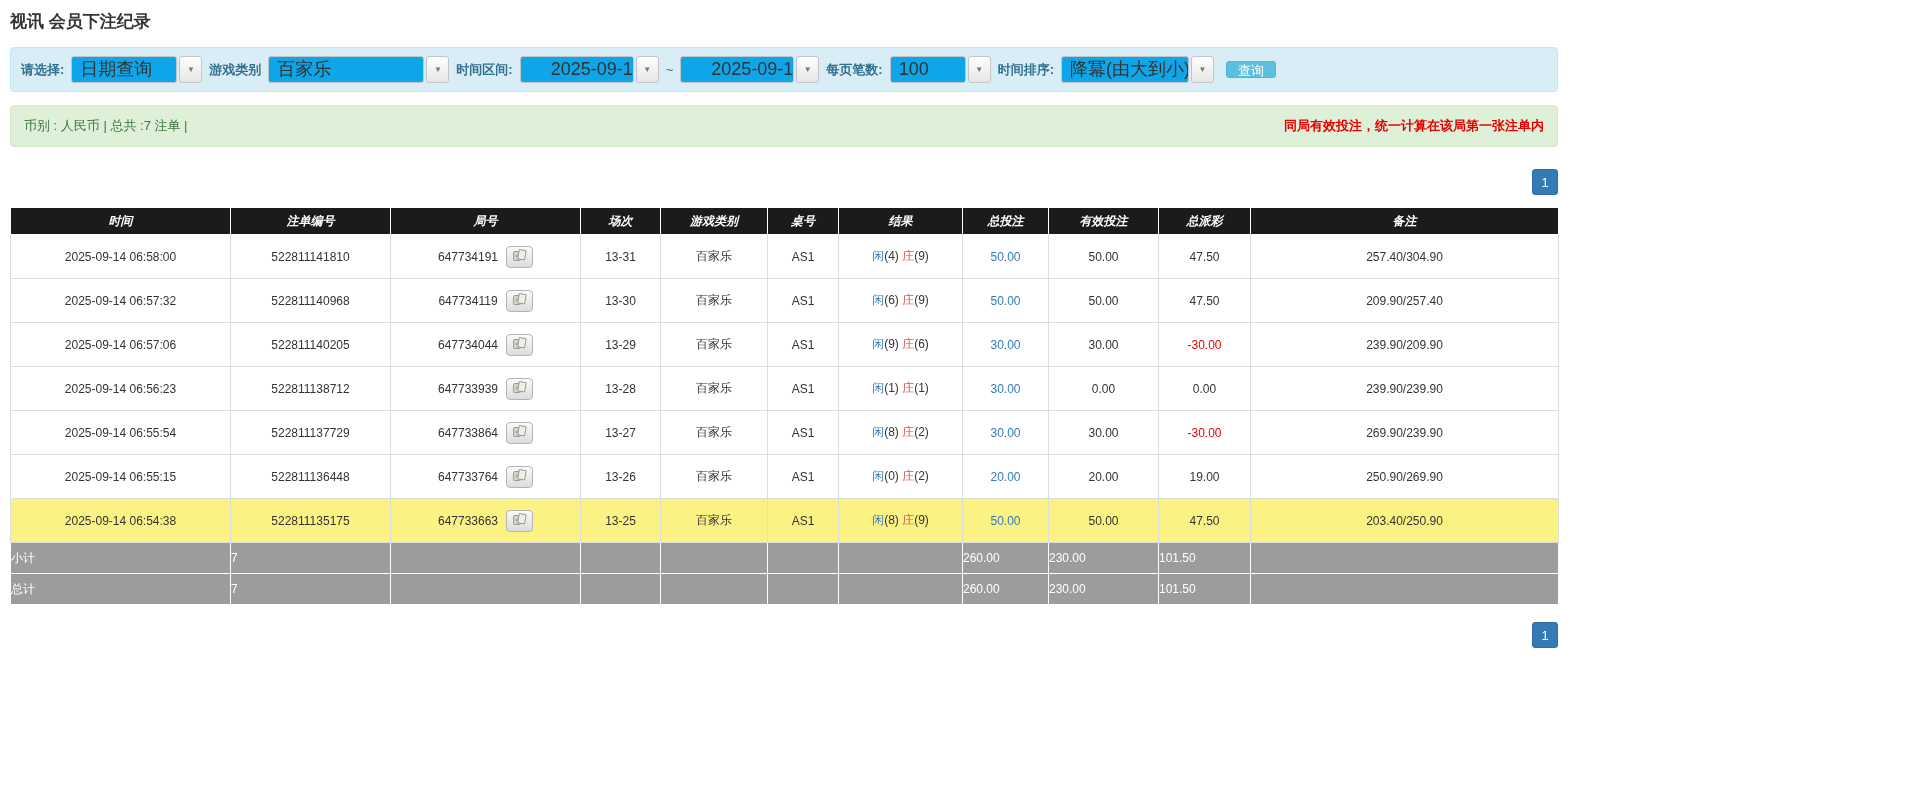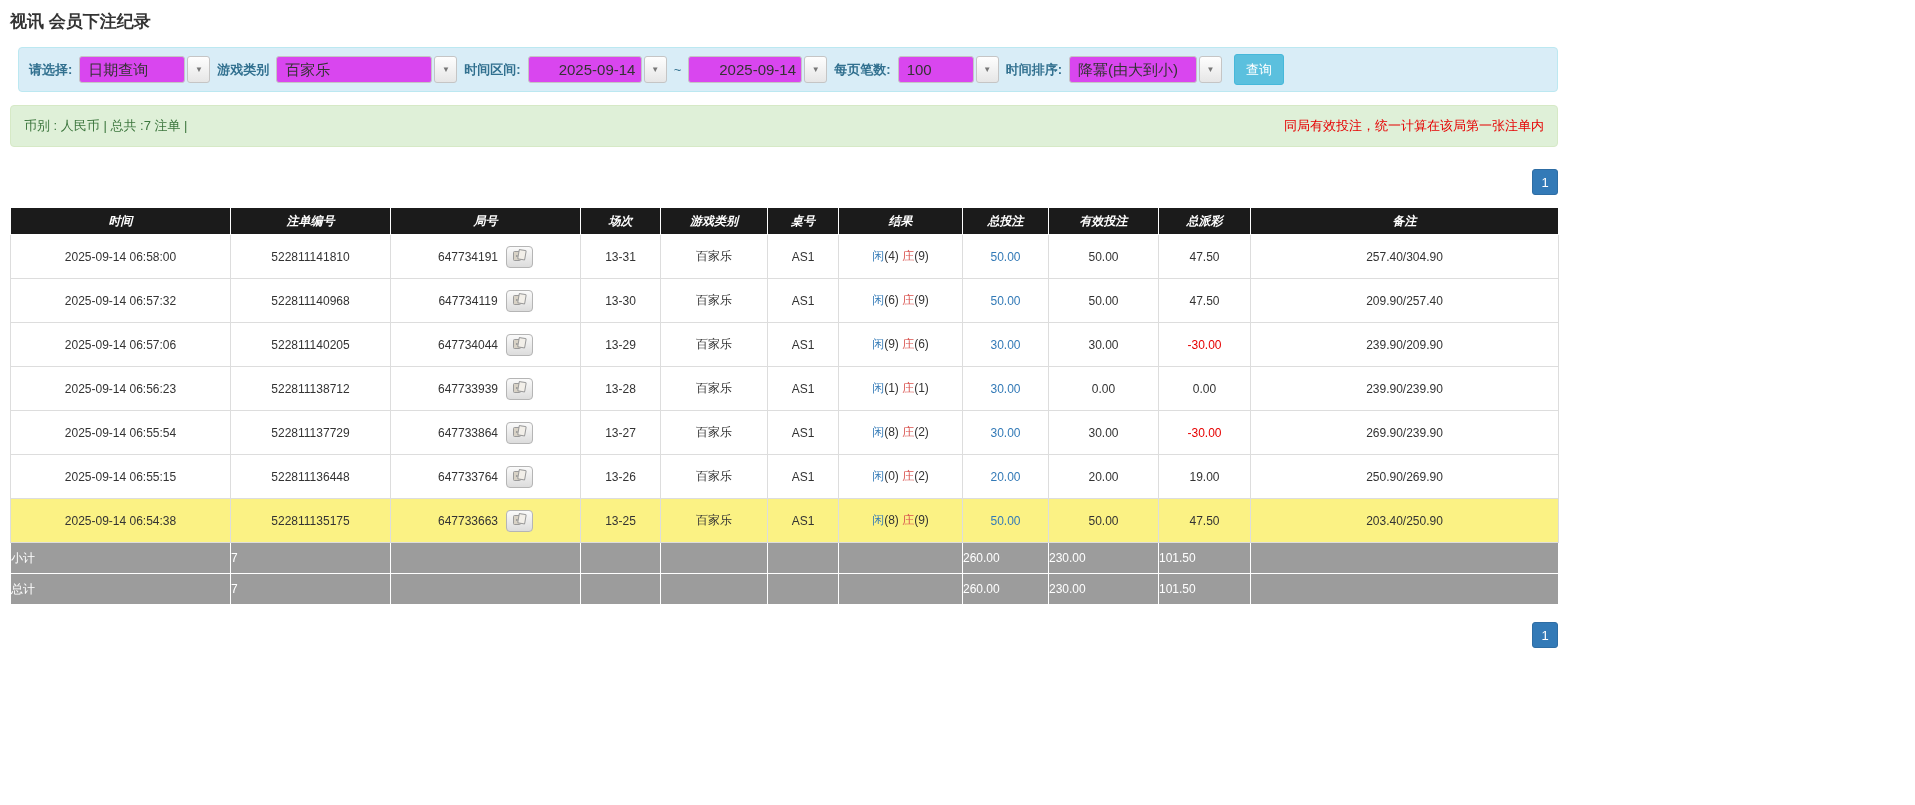--- a/index.html
+++ b/index.html
@@ -19,32 +19,31 @@
   
   .filter-bar {
     background: #d9edf7;
     border: 1px solid #bce8f1;
     border-radius: 4px;
     padding: 9px 10px;
     display: flex;
     align-items: center;
     gap: 7px;
     height: 45px;
-    margin-left: 8px;
   }
   .flabel { color: #31708f; font-weight: bold; font-size: 13px; white-space: nowrap; }
   .combo { display: inline-flex; align-items: center; }
   .combo-input {
-    background: #d946ef;
+    background: #0ea5e9;
     border: 1px solid #c5c5c5;
     border-radius: 3px;
     height: 27px;
     line-height: 25px;
     padding: 0 8px;
-    font-size: 15px;
+    font-size: 18px;
     color: #333;
     overflow: hidden;
     white-space: nowrap;
   }
   .w-query { width: 106px; }
   .w-game  { width: 156px; }
   .w-date  { width: 114px; padding-left: 30px; }
   .w-pp    { width: 76px; }
   .w-sort  { width: 128px; }
   .combo-btn {
@@ -57,42 +56,42 @@
     font-size: 8px;
     display: flex; align-items: center; justify-content: center;
     cursor: pointer;
   }
   .tilde { color: #31708f; }
   .btn-search {
     background: #5bc0de;
     border: 1px solid #46b8da;
     color: #fff;
     border-radius: 3px;
-    height: 31px;
+    height: 17px;
     padding: 0 11px;
     font-size: 13px;
     margin-left: 5px;
     cursor: pointer;
     font-family: inherit;
   }
 
   
   .summary-bar {
     background: #dff0d8;
     border: 1px solid #d6e9c6;
     border-radius: 4px;
     margin-top: 13px;
     padding: 9px 13px;
     height: 42px;
     display: flex;
     justify-content: space-between;
     align-items: center;
   }
   .summary-left { color: #3c763d; font-size: 13px; }
-  .summary-note { color: #e60000; font-size: 13px; }
+  .summary-note { color: #e60000; font-size: 13px; font-weight: bold; }
 
   
   .pager { display: flex; justify-content: flex-end; }
   .pager-top { margin: 22px 0 12px 0; }
   .pager-bottom { margin: 17px 0 0 0; }
   .pager-btn {
     background: #337ab7;
     border: 1px solid #2e6da4;
     color: #fff;
     min-width: 26px; height: 26px;

